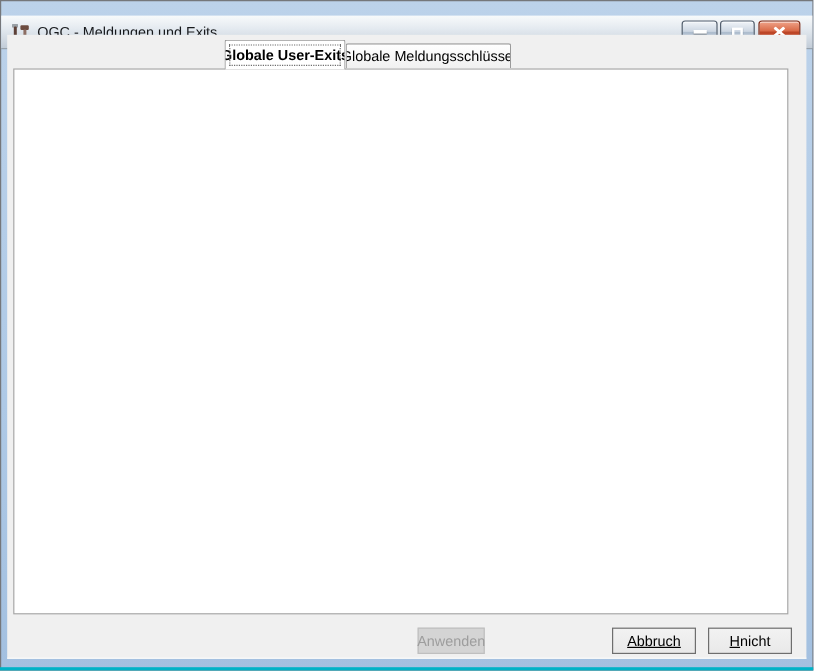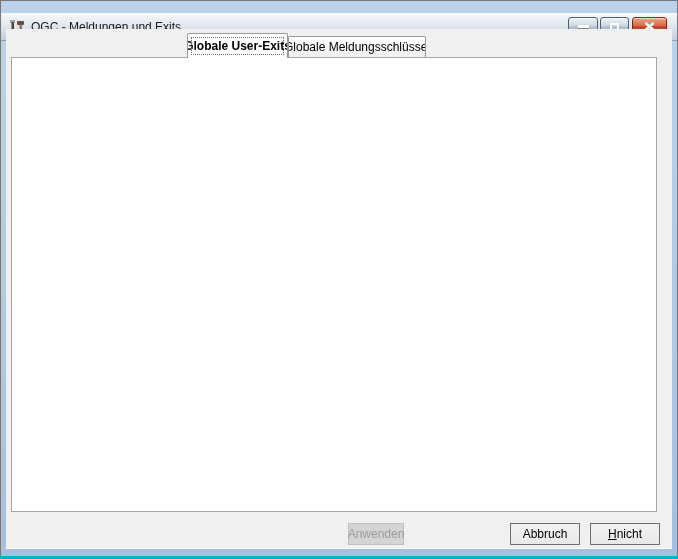--- a/index.html
+++ b/index.html
@@ -168,21 +168,21 @@
   <div class="combo">
     <span></span>
     <svg width="12" height="8" viewBox="0 0 12 8">
       <path d="M2 1.5 L6 5.5 L10 1.5" stroke="#8f989e" stroke-width="1.5" fill="none"></path>
     </svg>
   </div>
 
   <div class="btn on" style="left:581px; top:465px; width:71px;">Export</div>
 
   <div class="btn off" style="left:348px; top:523px; width:56px;">Anwenden</div>
-  <div class="btn footer-on" style="left:510px; top:523px; width:70px;">Abbruch</div>
+  <div class="btn footer-on" style="left:510px; top:523px; width:70px;text-decoration:underline;">Abbruch</div>
   <div class="btn footer-on" style="left:590px; top:523px; width:70px;">
       <span class="u">H</span>
       <span>nicht</span>
     </div>
 
   <div class="teal-edge"></div>
 
 </div>
 
 </body></html>

